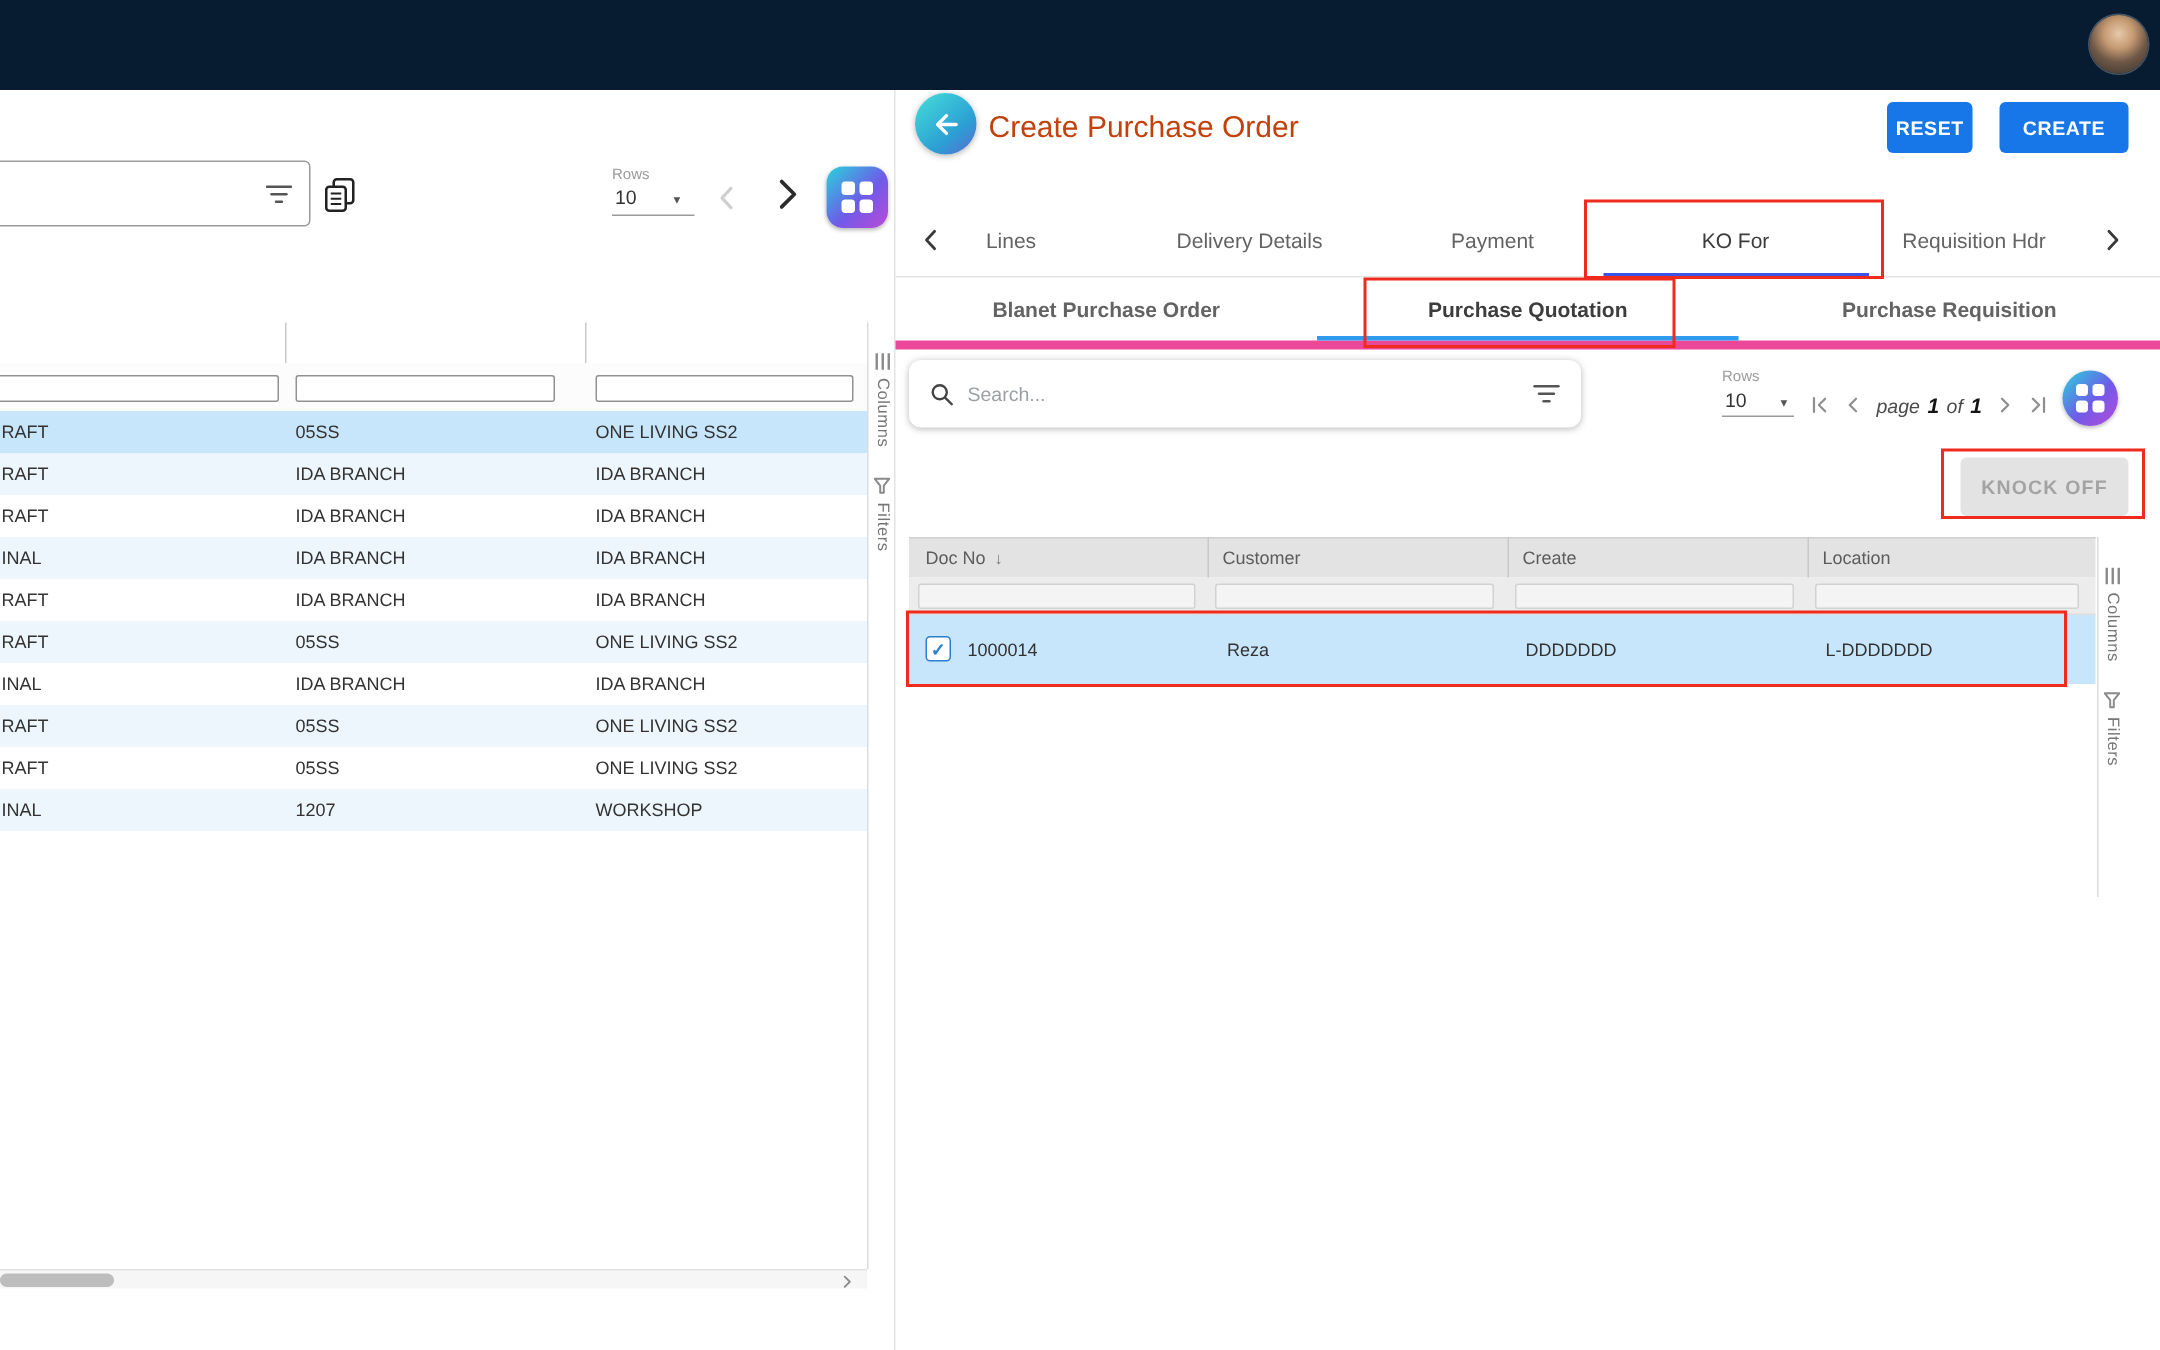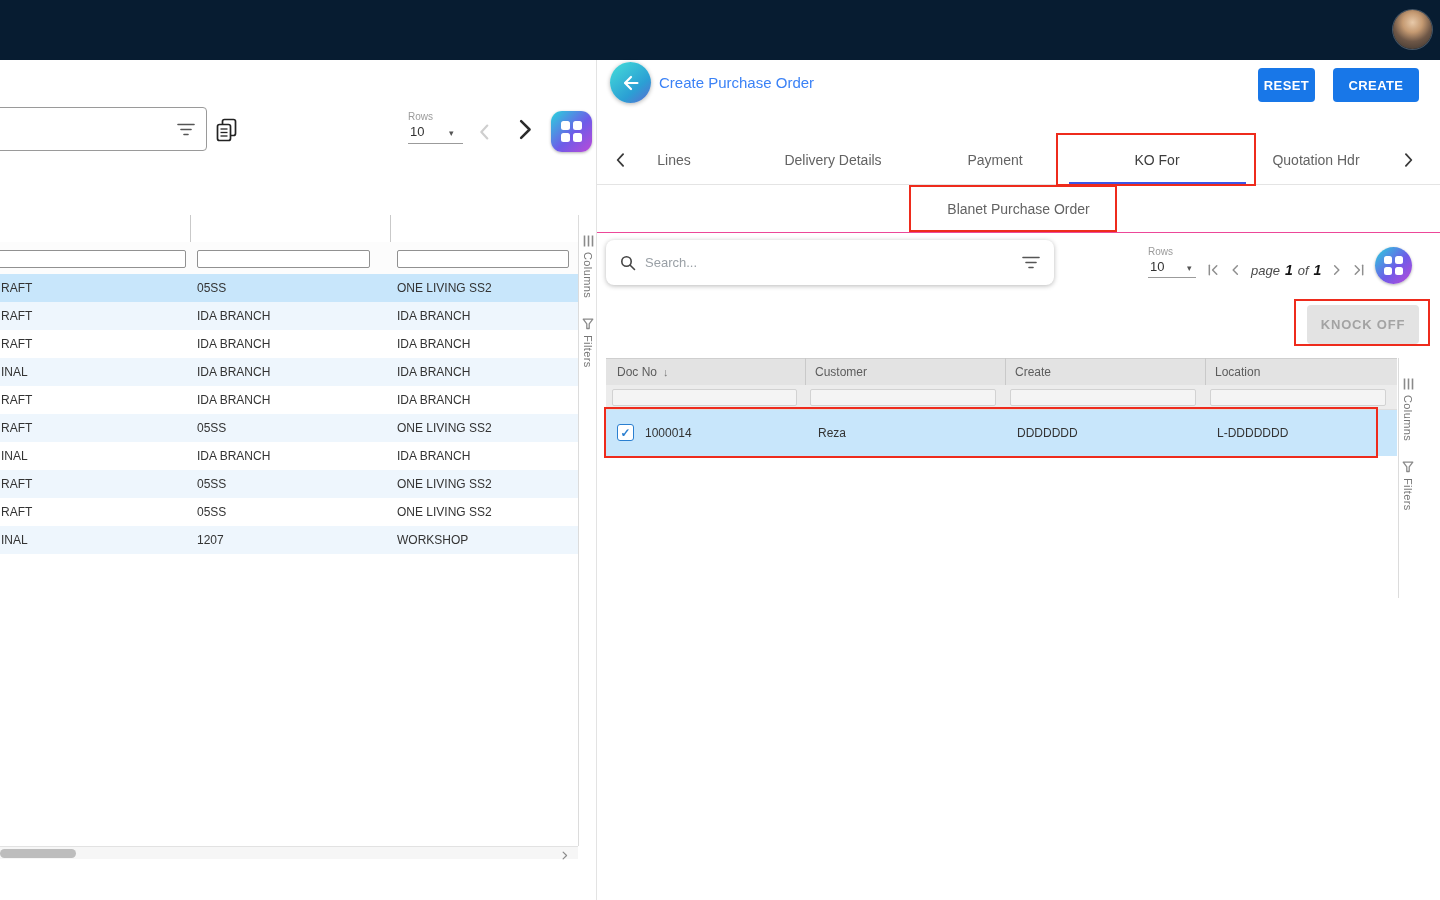--- a/index.html
+++ b/index.html
@@ -66,34 +66,34 @@
   .lp-thumb { position:absolute; left:0; top:2px; width:76px; height:9px; background:#bdbdbd; border-radius:5px; cursor:pointer; }
   .lp-scroll-arrow { position:absolute; left:559px; top:787px; cursor:pointer; }
 
   .divider { position:absolute; left:596px; top:60px; width:2px; height:840px; background:#e3e3e3; }
 
   
   .rp { position:absolute; left:597px; top:60px; width:843px; height:840px; background:#fff; }
   .rp-back { position:absolute; left:13px; top:2px; width:41px; height:41px; border-radius:50%; border:none;
              background:linear-gradient(140deg,#3fd0d8 15%,#2b9fd4 65%,#6d5ad0 110%);
              display:flex; align-items:center; justify-content:center; box-shadow:0 1px 4px rgba(0,0,0,.3); cursor:pointer; }
-  .rp-title { position:absolute; left:62px; top:14px; font-size:15px; font-weight:500; color:#3b82f6;text-align:right; }
+  .rp-title { position:absolute; left:62px; top:14px; font-size:20px; font-weight:500; color:#c2410c;text-align:right; }
   .btn-primary { position:absolute; top:8px; height:34px; background:var(--primary-blue,#1877e8); color:#fff; border:none;
                  border-radius:4px; font:bold 13px "Liberation Sans",sans-serif; letter-spacing:.4px; cursor:pointer; }
   .rp-reset { left:661px; width:57px; }
   .rp-create { left:736px; width:86px; }
 
   .rp-tabs { position:absolute; left:0; top:75px; width:843px; height:50px; border-bottom:1px solid #e4e4e4; }
   .rp-tab { position:absolute; top:17px; transform:translateX(-50%); font-size:14px; color:#636363; white-space:nowrap; cursor:pointer; }
   .rp-tab.t1{left:77px} .rp-tab.t2{left:236px} .rp-tab.t3{left:398px} .rp-tab.t4{left:560px;color:#3d3d3d} .rp-tab.t5{left:719px}
   .rp-tab-prev { position:absolute; left:14px; top:15px; cursor:pointer; }
   .rp-tab-next { position:absolute; left:801px; top:15px; cursor:pointer; }
   .rp-tab-underline { position:absolute; left:472px; top:47px; width:177px; height:3px; background:var(--tab-underline,#3c55e6); }
 
-  .rp-subtabs { position:absolute; left:0; top:125px; width:843px; height:48px; border-bottom:1px solid #ec4899; display:flex; }
+  .rp-subtabs { position:absolute; left:0; top:125px; width:843px; height:48px; border-bottom:6px solid #ec4899; display:flex;font-weight:bold; }
   .rp-subtab { flex:1; display:flex; align-items:center; justify-content:center; font-size:14px; color:#636363; position:relative; cursor:pointer; }
   .rp-subtab.active { color:#3d3d3d; }
   .rp-subtab.active::after { content:""; position:absolute; left:0; bottom:0; width:100%; height:3px; background:var(--subtab-underline,#2e9bf0); }
 
   .rp-search { position:absolute; left:9px; top:180px; width:448px; height:45px; background:#fff; border-radius:8px;
                box-shadow:0 1px 5px rgba(0,0,0,.28); display:flex; align-items:center; padding:0 14px; gap:9px; }
   .rp-search input { flex:1; border:none; outline:none; font:13px "Liberation Sans",sans-serif; color:#444; background:transparent; }
   .rp-search input::placeholder { color:#9aa0a6; }
 
   .rp-rows-label { position:absolute; left:551px; top:186px; font-size:10px; color:#9b9b9b; }
@@ -292,29 +292,31 @@
     <button class="btn-primary rp-create">CREATE</button>
 
     <div class="rp-tabs">
       <span class="rp-tab-prev"><svg width="20" height="20" viewBox="0 0 24 24">
             <polyline points="14.5,5 8,12 14.5,19" fill="none" stroke="#3a3a3a" stroke-width="2.2" stroke-linecap="round" stroke-linejoin="round"></polyline>
           </svg></span>
       <span class="rp-tab t1">Lines</span>
       <span class="rp-tab t2">Delivery Details</span>
       <span class="rp-tab t3">Payment</span>
       <span class="rp-tab t4">KO For</span>
-      <span class="rp-tab t5">Quotation Hdr</span>
+      <span class="rp-tab t5">Requisition Hdr</span>
       <span class="rp-tab-next"><svg width="20" height="20" viewBox="0 0 24 24">
             <polyline points="9.5,5 16,12 9.5,19" fill="none" stroke="#3a3a3a" stroke-width="2.2" stroke-linecap="round" stroke-linejoin="round"></polyline>
           </svg></span>
       <div class="rp-tab-underline"></div>
     </div>
 
     <div class="rp-subtabs">
       <div class="rp-subtab">Blanet Purchase Order</div>
+      <div class="rp-subtab active">Purchase Quotation</div>
+      <div class="rp-subtab">Purchase Requisition</div>
     </div>
 
     <div class="rp-search">
       <svg width="16" height="16" viewBox="0 0 16 16">
           <circle cx="6.5" cy="6.5" r="4.7" fill="none" stroke="#444" stroke-width="1.6"></circle>
           <line x1="10.2" y1="10.2" x2="14.5" y2="14.5" stroke="#444" stroke-width="1.6" stroke-linecap="round"></line>
         </svg>
       <input type="text" placeholder="Search..." style="">
       <svg width="18" height="13" viewBox="0 0 18 13">
           <g stroke="#555" stroke-width="1.6" stroke-linecap="round">

